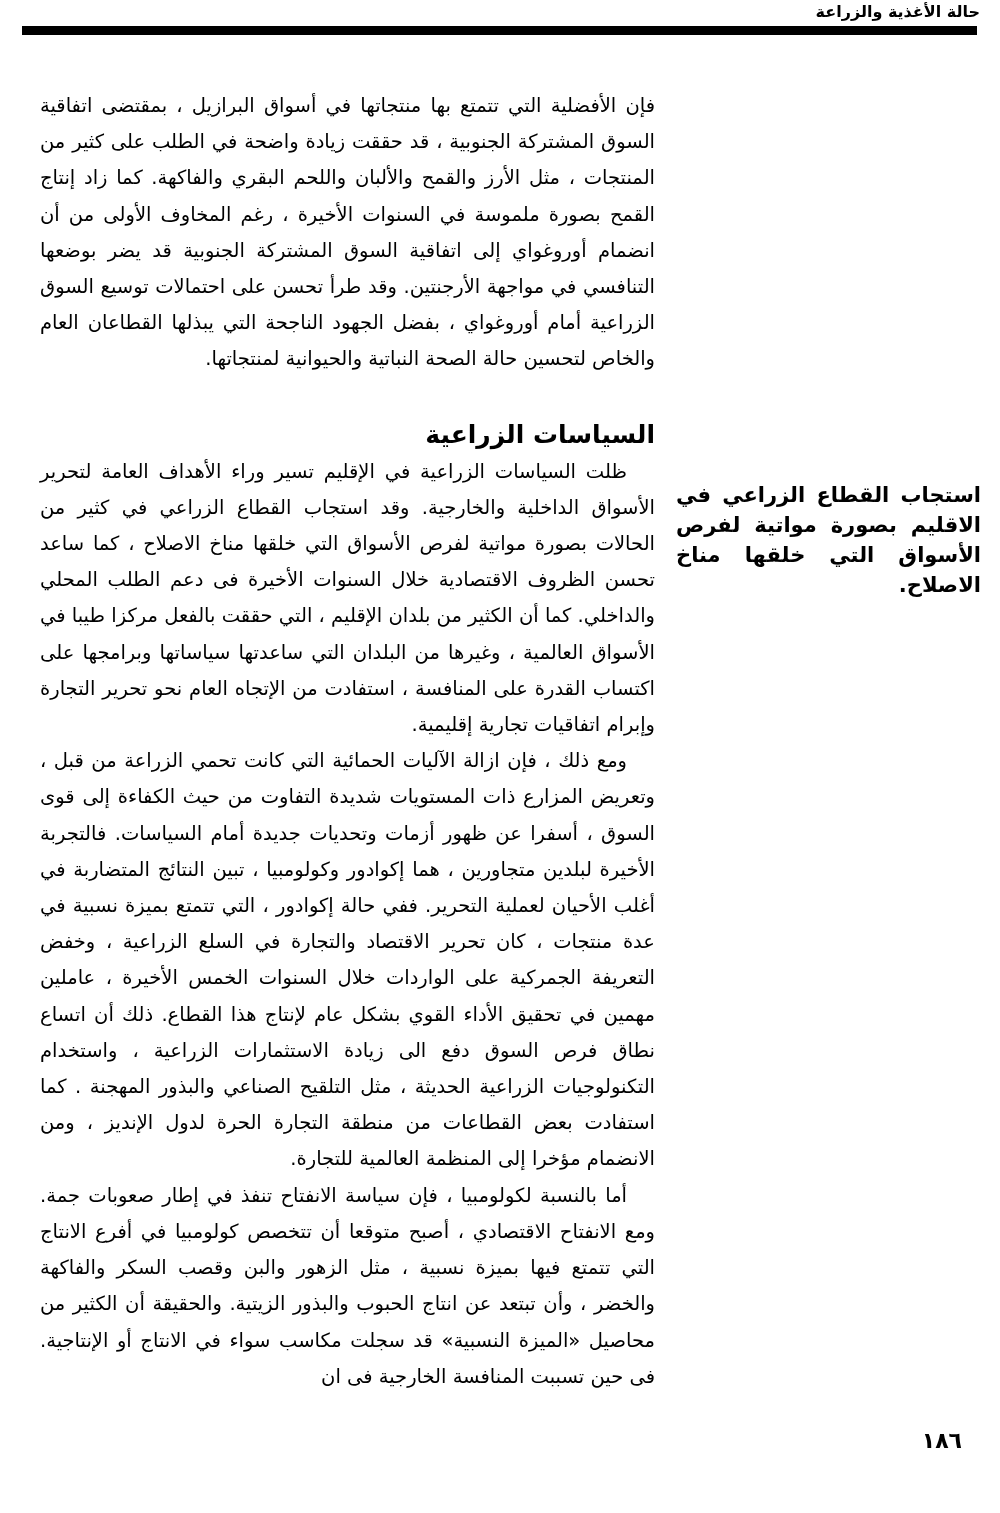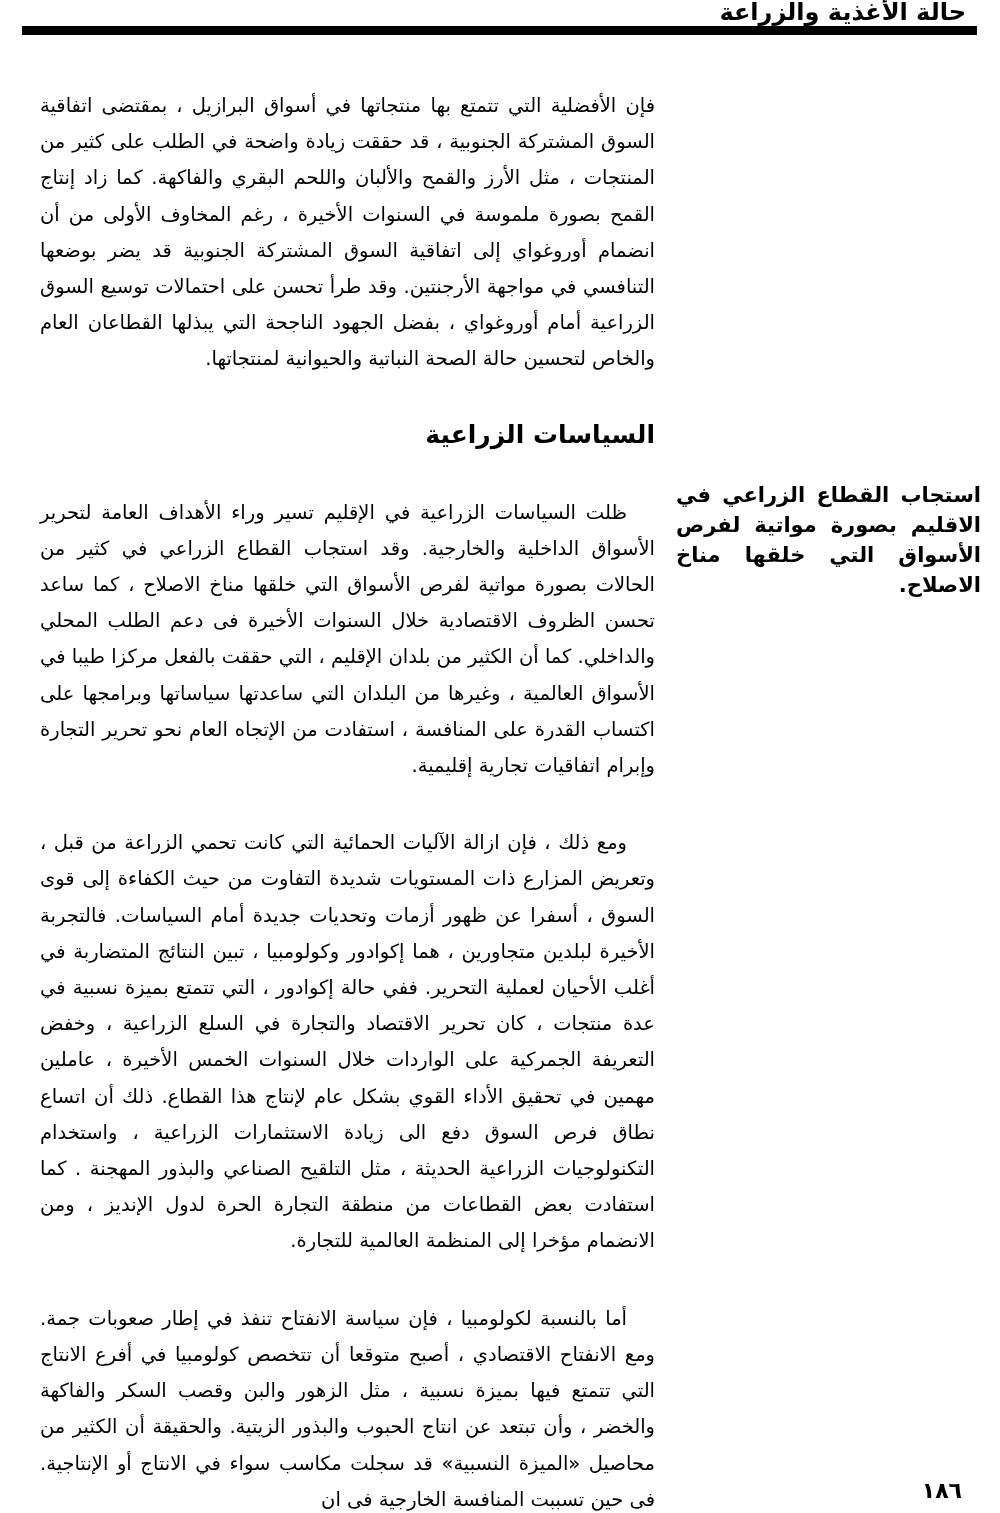--- a/index.html
+++ b/index.html
@@ -1,43 +1,43 @@
 <!DOCTYPE html>
 <html><head>
   <meta charset="utf-8">
   <style>
     html, body { margin: 0; padding: 0; background: #ffffff; }
     body {
       width: 1000px; height: 1513px; position: relative; overflow: hidden;
       font-family: "DejaVu Sans", sans-serif; color: #000;
     }
     .running-head {
-      position: absolute; top: 0; right: 34px;
-      font-size: 24px; font-weight: bold; direction: rtl; line-height: 24px;
+      position: absolute; top: 0; right: 20px;
+      font-size: 16px; font-weight: bold; direction: rtl; line-height: 24px;
     }
     .head-rule {
       position: absolute; top: 26px; left: 22px; width: 955px; height: 9px; background: #000;
     }
     .main-col {
       position: absolute; top: 88px; left: 40px; width: 615px;
       direction: rtl; text-align: justify; text-align-last: right;
       font-size: 19.5px; line-height: 36.2px;
     }
     .main-col p { margin: 0; }
-    .main-col p.indent { text-indent: 28px; margin-top: 41px; }
+    .main-col p.indent { text-indent: 28px; }
     .section-heading {
       font-weight: bold; font-size: 25px; margin: 38px 0 0 0; line-height: 38px;
     }
     .margin-note {
       position: absolute; top: 480px; left: 676px; width: 305px;
       direction: rtl; text-align: justify; text-align-last: right;
       font-size: 21px; font-weight: bold; line-height: 30px;
     }
     .page-number {
-      position: absolute; top: 1478px; right: 38px;
+      position: absolute; top: 1428px; right: 38px;
       font-size: 22px; font-weight: bold; direction: rtl;
     }
   </style>
 </head>
 <body>
 
 <div class="running-head">حالة الأغذية والزراعة</div>
 <div class="head-rule"></div>
 
 <div class="main-col">

